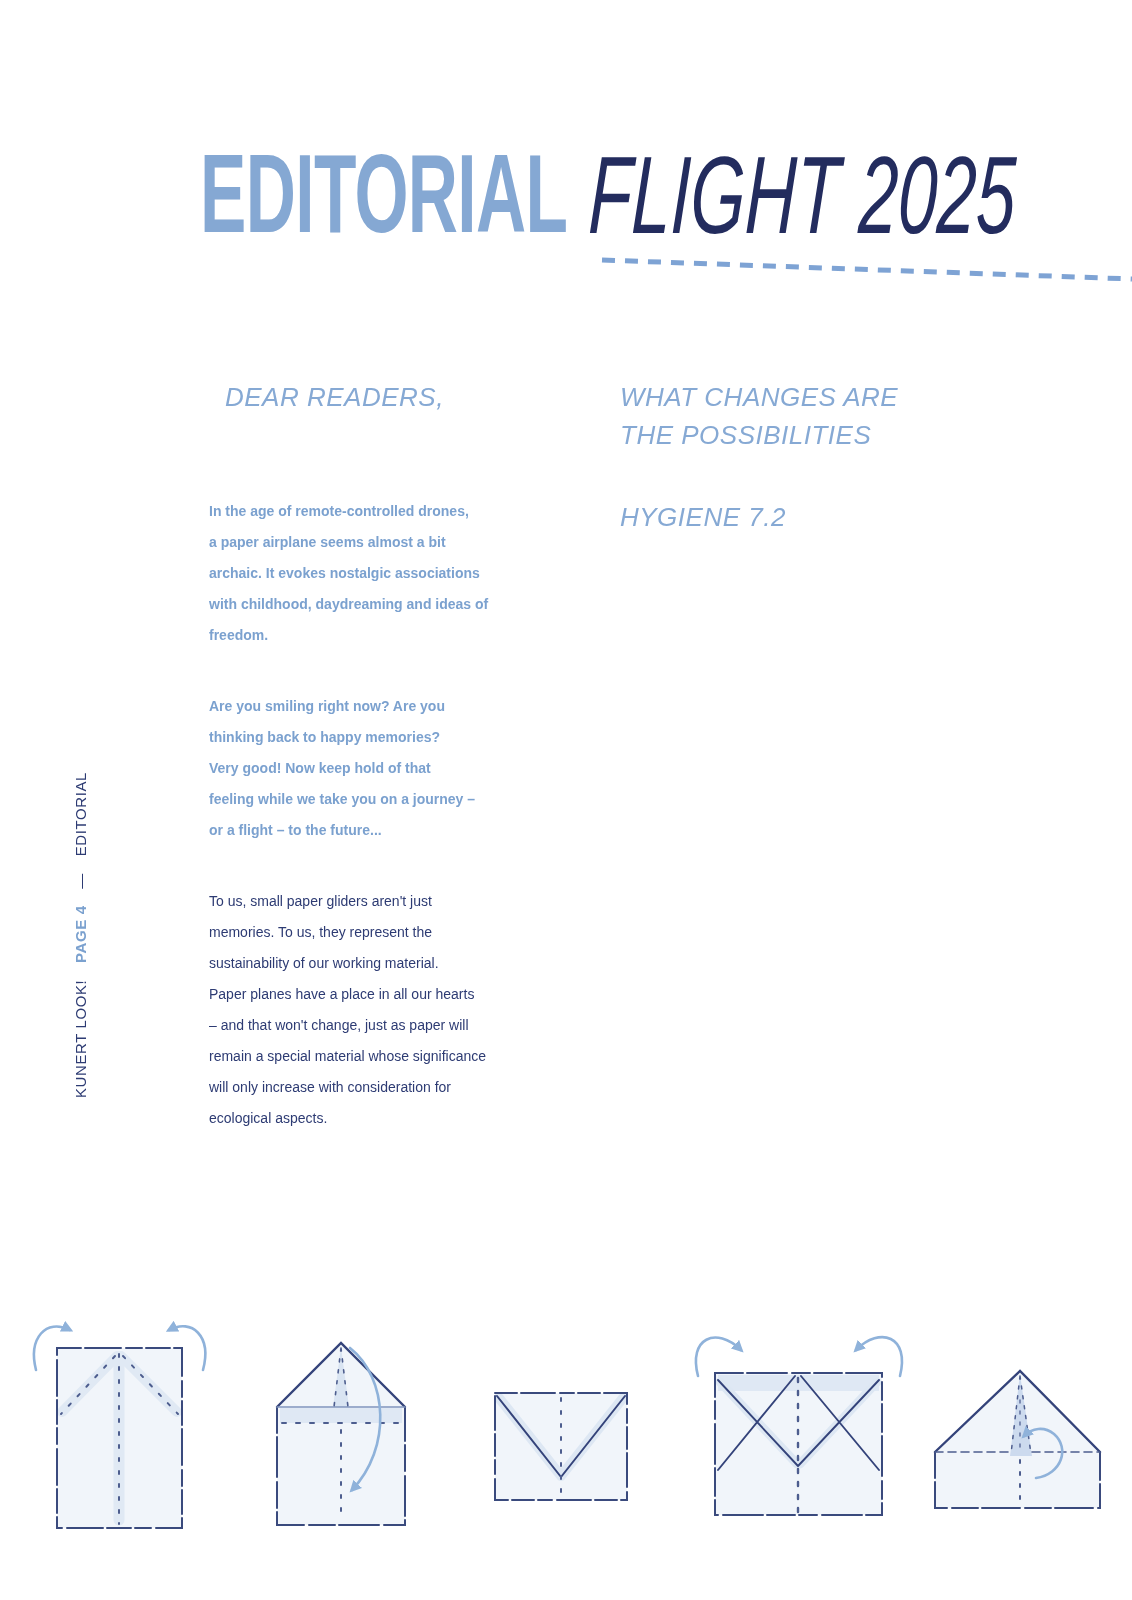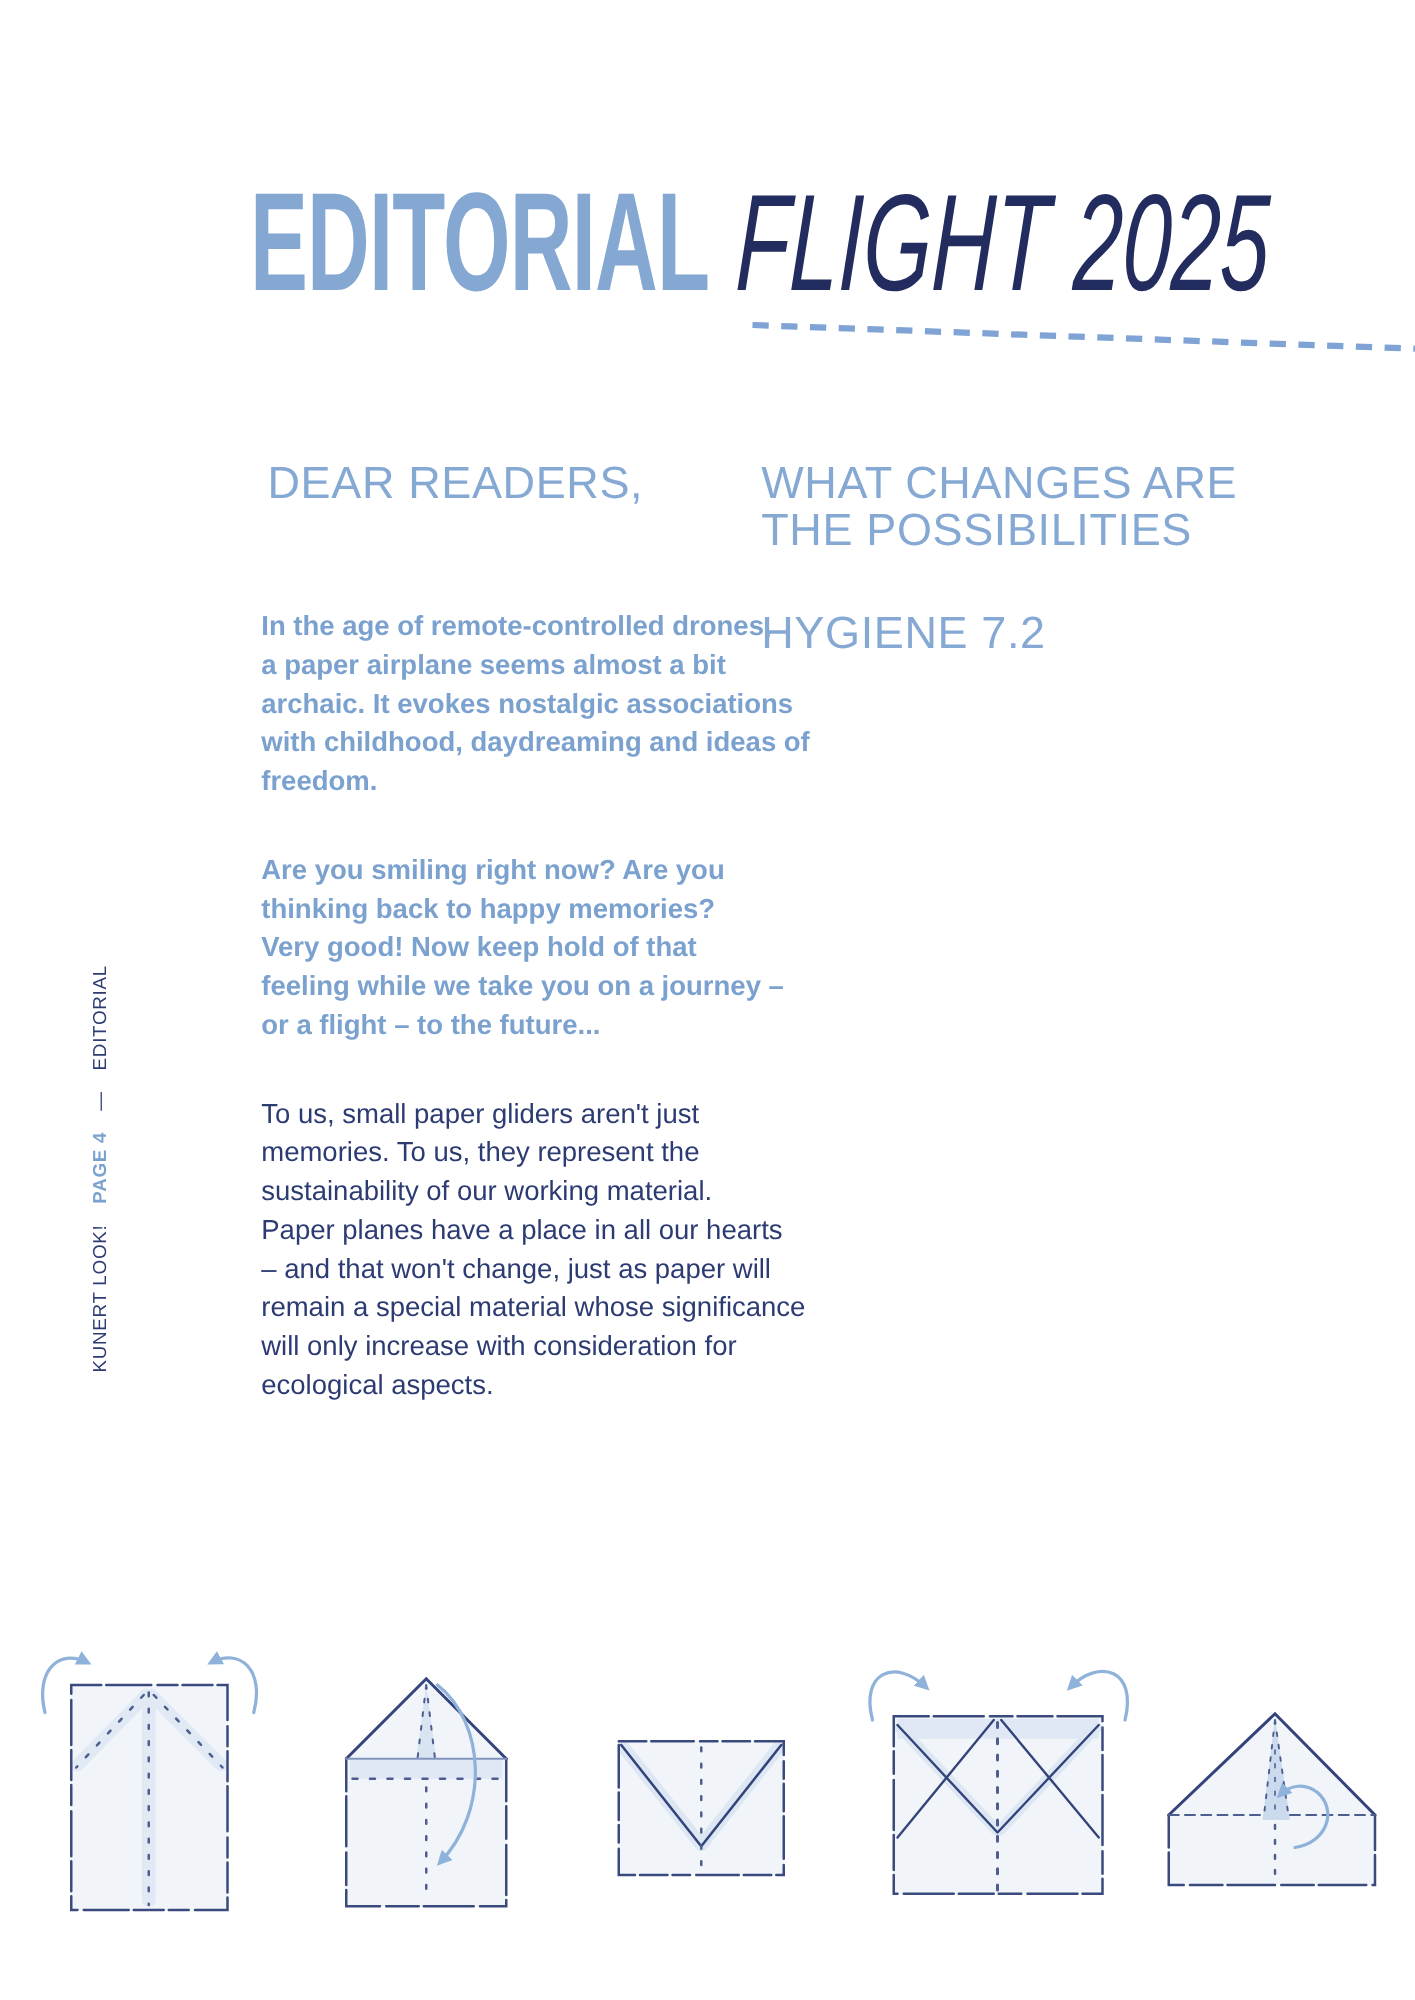--- a/index.html
+++ b/index.html
@@ -17,28 +17,28 @@
     position:absolute;left:591px;top:139px;white-space:nowrap;
     font-size:110px;line-height:112px;font-style:italic;font-weight:400;color:#232c5e;
     transform:scaleX(0.64) skewX(-3deg);transform-origin:0 0;letter-spacing:0px;
   }
   .title-dash-svg{position:absolute;left:588px;top:246px;}
   
   .col{position:absolute;top:362px;width:470px;}
   .col-left{left:209px;}
   .col-right{left:604px;}
   h2{
-    margin:5px;font-weight:400;color:#86a9d4;
-    font-size:36px;line-height:38px;letter-spacing:0.5px;white-space:pre-line;
+    margin:16px;font-style:italic;font-weight:400;color:#86a9d4;
+    font-size:26px;line-height:38px;letter-spacing:0.5px;white-space:pre-line;
   }
   .col-left h2{margin-bottom:80px;}
   .heading-what{margin-bottom:44px !important;}
   .heading-hygiene{margin-bottom:46px !important;}
   p{
-    margin:0;font-size:22px;line-height:31px;white-space:pre-line;
+    margin:0;font-size:14px;line-height:31px;white-space:pre-line;
     letter-spacing:0px;
   }
   p.blue-bold{color:#7ba1cf;font-weight:700;margin-bottom:40px;}
   p.navy{color:#2d3b73;font-weight:400;}
   .col-right p.navy.first{margin-bottom:56px;}
   
   .sidebar{
     position:absolute;left:-83px;top:925px;width:326px;height:20px;
     display:flex;align-items:center;justify-content:space-between;
     transform:rotate(-90deg);

